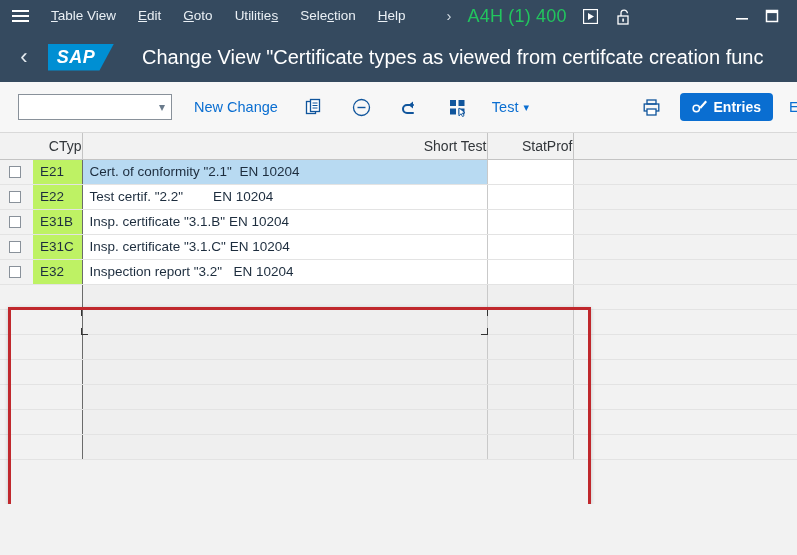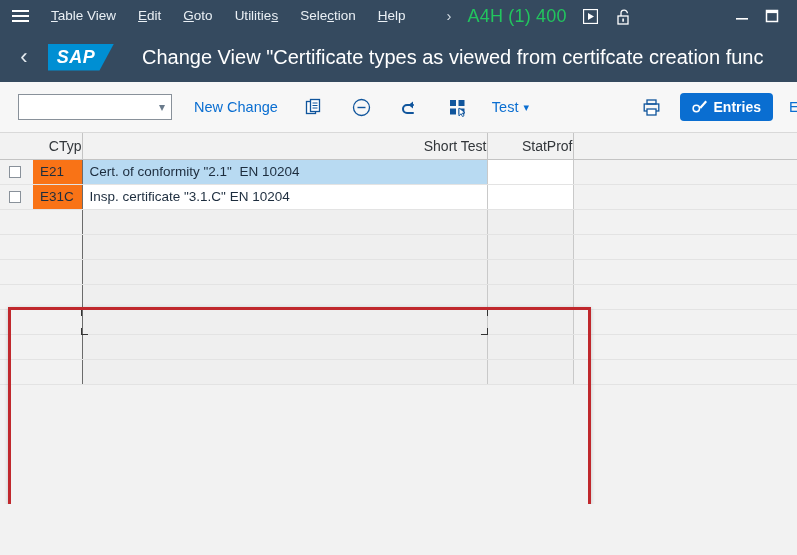--- a/index.html
+++ b/index.html
@@ -211,21 +211,21 @@
     background: #ffffff;
     overflow: hidden;
     white-space: nowrap;
   }
   table.grid tbody td.cell-check {
     background: #f2f2f2;
     border-right: none;
     padding-left: 9px;
   }
   table.grid tbody td.cell-ctyp {
-    background: #f97316;
+    background: #bef264;
     border-right: 1px solid #6b6b6b;
   }
   table.grid tbody td.cell-rest {
     background: #f2f2f2;
     border-right: none;
   }
   table.grid tbody tr.empty td {
     background: #efefef;
   }
   table.grid tbody tr.empty td.cell-check,
@@ -417,22 +417,43 @@
     <tbody>
         <tr class="selected">
           <td class="cell-check"><span class="chk"></span></td>
           <td class="cell-ctyp">E21</td>
           <td class="cell-short" style="white-space: pre;">Cert. of conformity "2.1"  EN 10204</td>
           <td class="cell-stat"></td>
           <td class="cell-rest"></td>
         </tr>
         <tr>
           <td class="cell-check"><span class="chk"></span></td>
+          <td class="cell-ctyp">E22</td>
+          <td class="cell-short" style="white-space: pre;">Test certif. "2.2"        EN 10204</td>
+          <td class="cell-stat"></td>
+          <td class="cell-rest"></td>
+        </tr>
+        <tr>
+          <td class="cell-check"><span class="chk"></span></td>
+          <td class="cell-ctyp">E31B</td>
+          <td class="cell-short" style="white-space: pre;">Insp. certificate "3.1.B" EN 10204</td>
+          <td class="cell-stat"></td>
+          <td class="cell-rest"></td>
+        </tr>
+        <tr>
+          <td class="cell-check"><span class="chk"></span></td>
           <td class="cell-ctyp">E31C</td>
           <td class="cell-short" style="white-space: pre;">Insp. certificate "3.1.C" EN 10204</td>
+          <td class="cell-stat"></td>
+          <td class="cell-rest"></td>
+        </tr>
+        <tr>
+          <td class="cell-check"><span class="chk"></span></td>
+          <td class="cell-ctyp">E32</td>
+          <td class="cell-short" style="white-space: pre;">Inspection report "3.2"   EN 10204</td>
           <td class="cell-stat"></td>
           <td class="cell-rest"></td>
         </tr>
         <tr class="empty">
           <td class="cell-check"></td>
           <td class="cell-ctyp"></td>
           <td class="cell-short"></td>
           <td class="cell-stat"></td>
           <td class="cell-rest"></td>
         </tr>

